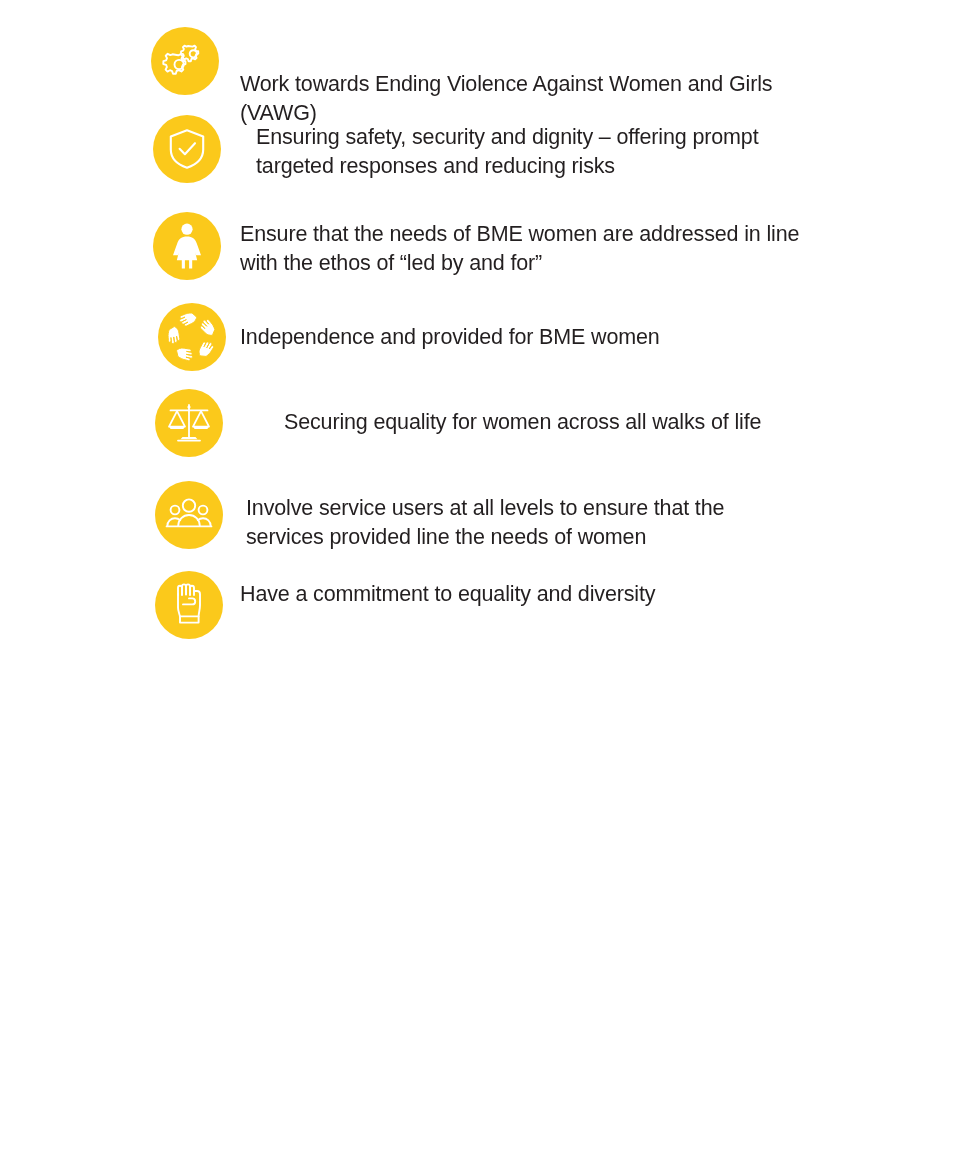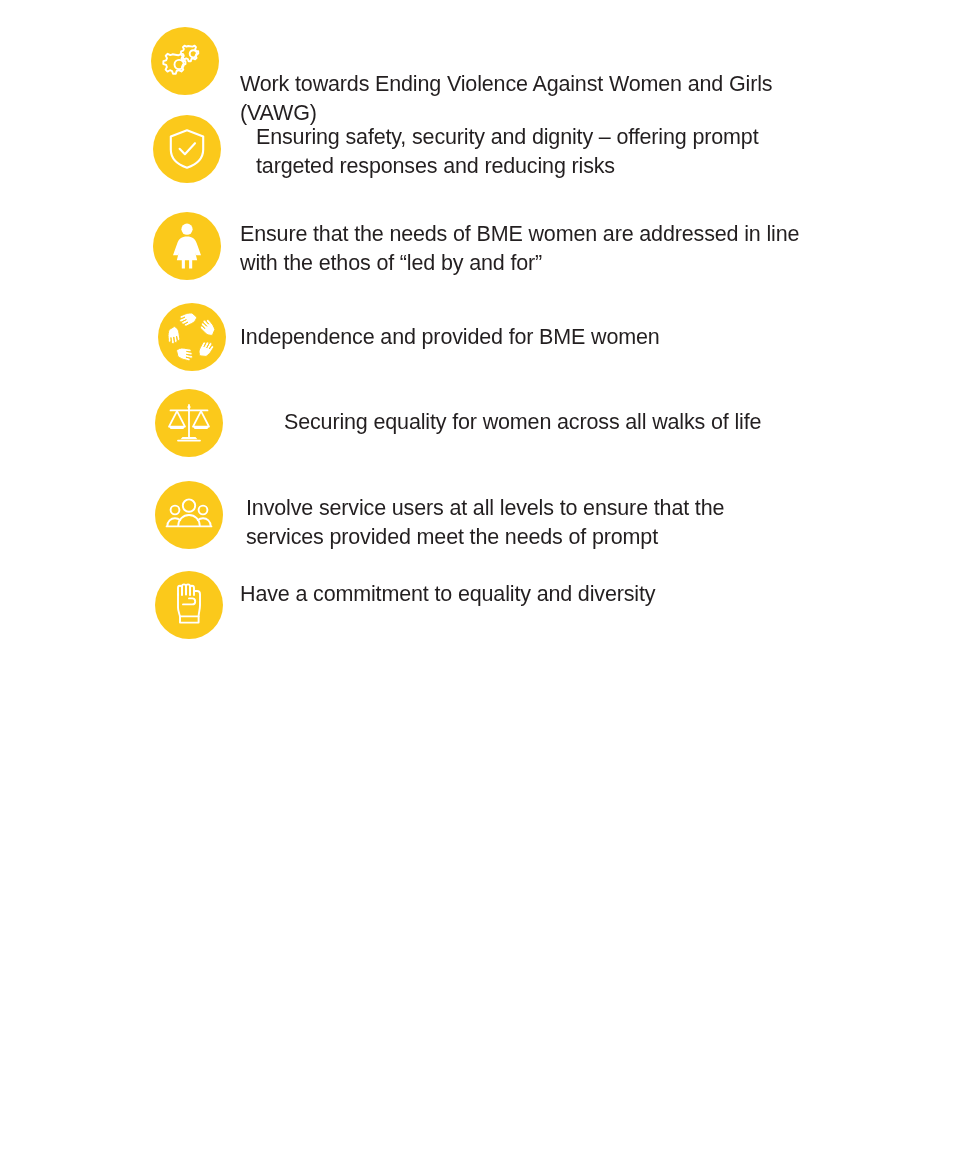--- a/index.html
+++ b/index.html
@@ -143,21 +143,21 @@
       <path d="M2.4 28.8 c0-4.4 3.4-7.6 7.6-7.6 c2.0 0 3.8 0.7 5.2 1.9"></path>
 
       <circle cx="38.0" cy="13.0" r="4.4"></circle>
       <path d="M45.6 28.8 c0-4.4-3.4-7.6-7.6-7.6 c-2.0 0-3.8 0.7-5.2 1.9"></path>
 
       <circle cx="24.0" cy="8.6" r="6.2"></circle>
       <path d="M13.2 28.8 c0-6.0 4.8-10.8 10.8-10.8 c6.0 0 10.8 4.8 10.8 10.8"></path>
       <line x1="1.6" y1="29.4" x2="46.4" y2="29.4"></line>
     </svg>
   </div>
-  <div class="row-text" id="text-5">Involve service users at all levels to ensure that the services provided meet the needs of prompt</div>
+  <div class="row-text" id="text-5">Involve service users at all levels to ensure that the services provided line the needs of women</div>
 
   <div class="badge" id="badge-6">
     <svg width="38" height="46" viewBox="0 0 38 46" fill="none" stroke="#FFFFFF" stroke-width="1.9" stroke-linejoin="round" stroke-linecap="round">
 
       <path d="M8.0 13.0 v-7.2 a2.0 2.0 0 0 1 4.0 0 v7.2"></path>
       <path d="M12.0 12.4 v-8.0 a2.0 2.0 0 0 1 4.0 0 v8.0"></path>
       <path d="M16.0 12.4 v-8.0 a2.0 2.0 0 0 1 4.0 0 v8.0"></path>
       <path d="M20.0 13.0 v-7.2 a2.0 2.0 0 0 1 4.0 0 v7.2"></path>
 
       <path d="M24.0 9.0 h3.0 a3.0 3.0 0 0 1 3.0 3.0 v11.0 c0 5.0-1.4 8.0-1.4 11.6 v6.0 h-18.6 v-5.4 c0-3.0-2.0-5.0-2.0-9.6 v-13.6"></path>

